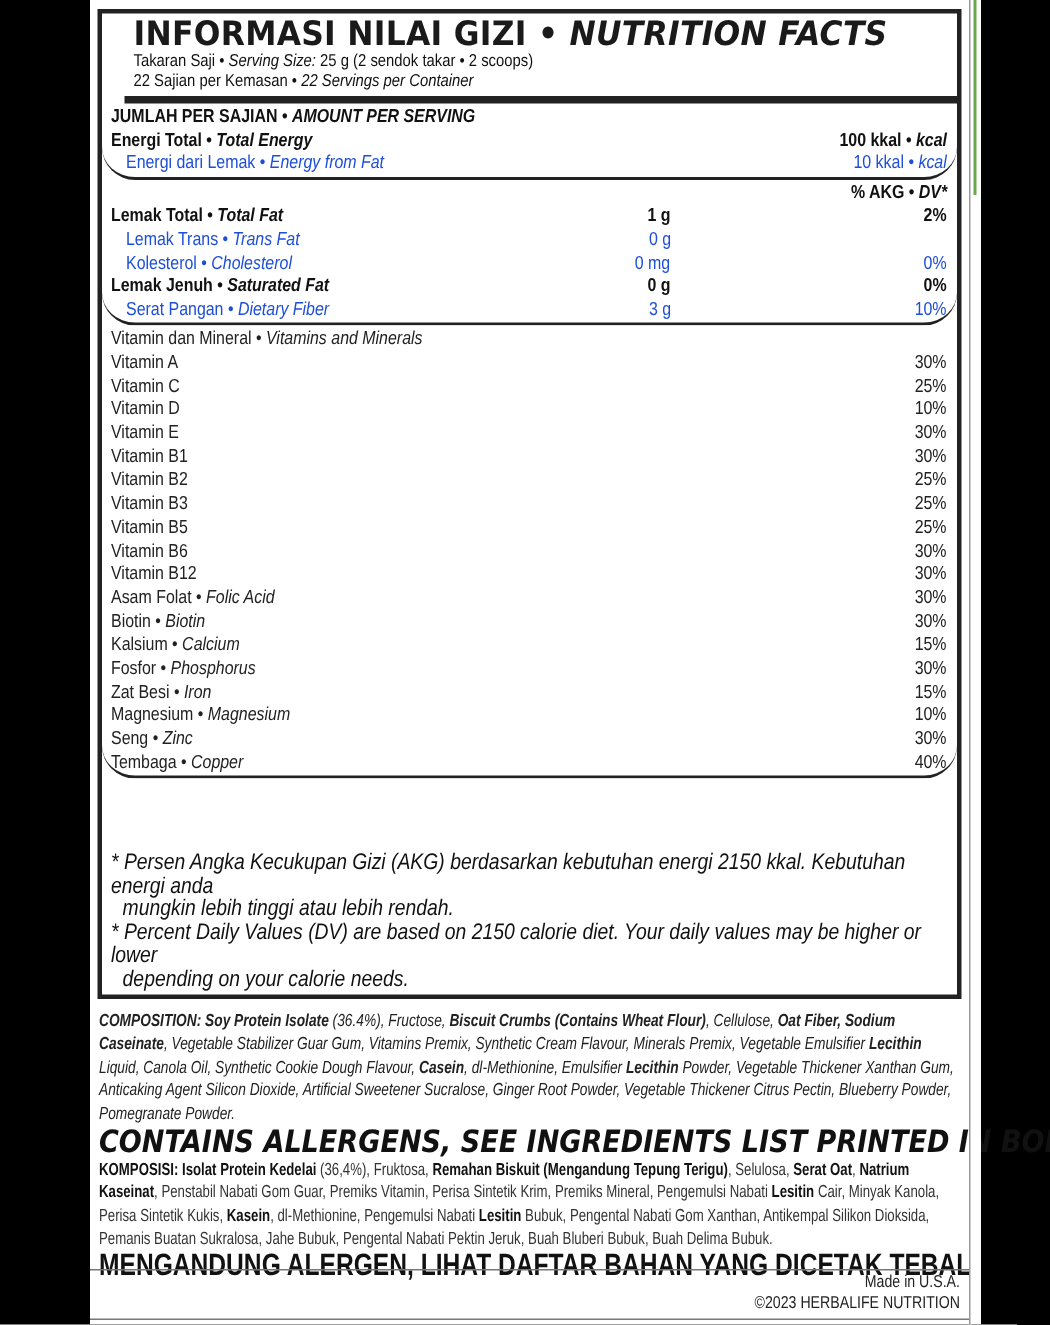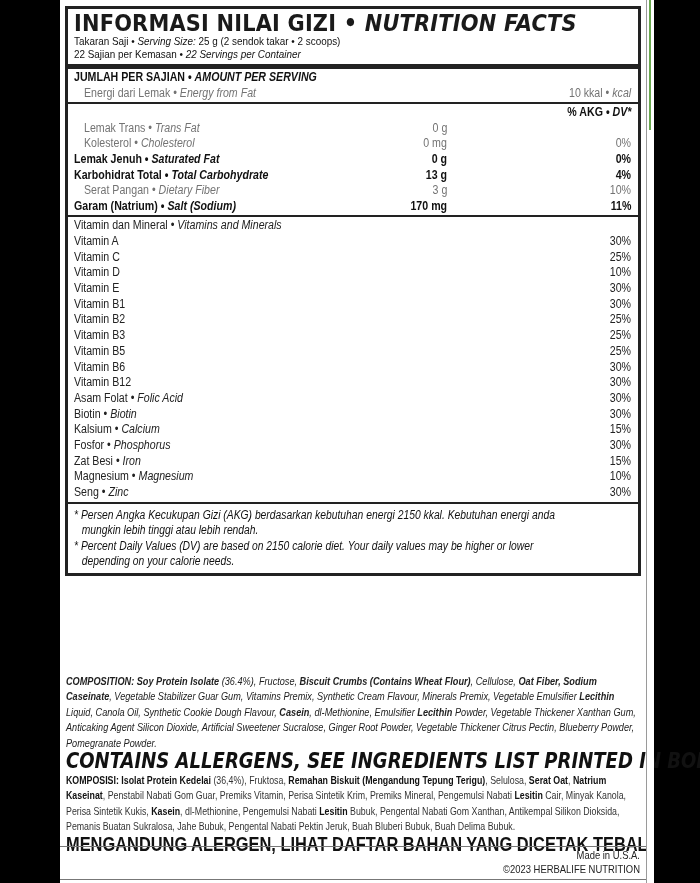--- a/index.html
+++ b/index.html
@@ -14,44 +14,44 @@
     position: absolute; left: 646px; top: 0; width: 7px; height: 883px; background: #fff;
     border-left: 1px solid #9a9a9a;
   }
   .edge-green {
     position: absolute; left: 649px; top: 0; width: 2px; height: 130px; background: #6aa84f;
   }
   .nf {
     position: absolute; left: 5px; top: 6px; width: 570px;
     border: 3px solid #222; background: #fff;
   }
-  .nf-head { padding: 2px 3px 3px 6px; border-bottom: 5px solid #222; }
+  .nf-head { padding: 2px 3px 3px 6px; border-bottom: 5px solid #222; margin-left: 15px; }
   .nf-title {
     font-weight: 900; font-size: 22.5px; letter-spacing: 0.2px; line-height: 24px; color: #1a1a1a;
     white-space: nowrap; font-family: "DejaVu Sans", sans-serif; transform: scaleX(0.93); transform-origin: left;
   }
   .nf-title i { font-style: italic; }
   .nf-sub { font-size: 11.5px; line-height: 13px; transform: scaleX(0.86); transform-origin: left; white-space: nowrap; }
   .nf-sub i { font-style: italic; }
 
   .sect { padding: 1px 7px 1px 6px; }
-  .sect.b2 { border-bottom: 2px solid #222; }
+  .sect.b2 { border-bottom: 2px solid #222; border-radius: 22px; }
 
   .row { position: relative; height: 15.6px; font-size: 12.5px; line-height: 15.6px; white-space: nowrap; }
   .row .lbl { position: absolute; left: 0; transform: scaleX(0.85); transform-origin: left; }
   .row .amt { position: absolute; right: 184px; transform: scaleX(0.85); transform-origin: right; }
   .row .pct { position: absolute; right: 0; transform: scaleX(0.85); transform-origin: right; }
   .row.bold { font-weight: bold; }
   .row.ind .lbl { left: 10px; font-weight: normal; }
-  .row.ind { font-weight: normal; color: #737373; }
+  .row.ind { font-weight: normal; color: #1d4ed8; }
   .row i { font-style: italic; }
   .vrow { height: 15.7px; line-height: 15.7px; }
   .vrow .lbl, .vrow .pct { color: #222; }
 
-  .footnote { padding: 4px 8px 3px 6px; font-size: 12px; line-height: 15.5px; font-style: italic; }
+  .footnote { padding: 4px 8px 3px 6px; font-size: 15px; line-height: 15.5px; font-style: italic; margin-top: 44px; }
   .footnote p { margin: 0; transform: scaleX(0.86); transform-origin: left; width: 660px; }
   .footnote .ind { padding-left: 9px; }
 
   .comp { position: absolute; left: 6px; top: 673px; width: 576px; }
   .comp-en {
     font-size: 11.6px; line-height: 15.4px; font-style: italic; color: #222;
     transform: scaleX(0.79); transform-origin: left; width: 730px; margin: 0;
   }
   .comp-en b { font-weight: bold; }
   .allergen-en {
@@ -82,61 +82,60 @@
     <div class="nf-head">
       <div class="nf-title"><span>INFORMASI NILAI GIZI</span><span> • </span><i>NUTRITION FACTS</i></div>
       <div class="nf-sub"><span>Takaran Saji • </span><i>Serving Size:</i><span> 25 g (2 sendok takar • 2 scoops)</span></div>
       <div class="nf-sub"><span>22 Sajian per Kemasan • </span><i>22 Servings per Container</i></div>
     </div>
 
     <div class="sect b2">
       <div class="row bold">
           <span class="lbl"><span>JUMLAH PER SAJIAN • </span><i>AMOUNT PER SERVING</i></span>
         </div>
+      <div class="row bold">
+          <span class="lbl"><span>Energi Total • </span><i>Total Energy</i></span>
+          <span class="pct"><span>100 kkal • </span><i>kcal</i></span>
+        </div>
       <div class="row ind">
           <span class="lbl"><span>Energi dari Lemak • </span><i>Energy from Fat</i></span>
           <span class="pct"><span>10 kkal • </span><i>kcal</i></span>
         </div>
     </div>
 
     <div class="sect b2">
       <div class="row bold">
           <span class="pct"><span>% AKG • </span><i>DV*</i></span>
         </div>
       <div id="nutrient-rows">
+          <div class="row bold">
+            <span class="lbl"><span>Lemak Total • </span><i>Total Fat</i></span>
+            <span class="amt">1 g</span>
+            <span class="pct">2%</span>
+          </div>
           <div class="row ind">
             <span class="lbl"><span>Lemak Trans • </span><i>Trans Fat</i></span>
             <span class="amt">0 g</span>
             <span class="pct"></span>
           </div>
           <div class="row ind">
             <span class="lbl"><span>Kolesterol • </span><i>Cholesterol</i></span>
             <span class="amt">0 mg</span>
             <span class="pct">0%</span>
           </div>
           <div class="row bold">
             <span class="lbl"><span>Lemak Jenuh • </span><i>Saturated Fat</i></span>
             <span class="amt">0 g</span>
             <span class="pct">0%</span>
           </div>
-          <div class="row bold">
-            <span class="lbl"><span>Karbohidrat Total • </span><i>Total Carbohydrate</i></span>
-            <span class="amt">13 g</span>
-            <span class="pct">4%</span>
-          </div>
           <div class="row ind">
             <span class="lbl"><span>Serat Pangan • </span><i>Dietary Fiber</i></span>
             <span class="amt">3 g</span>
             <span class="pct">10%</span>
           </div>
-          <div class="row bold">
-            <span class="lbl"><span>Garam (Natrium) • </span><i>Salt (Sodium)</i></span>
-            <span class="amt">170 mg</span>
-            <span class="pct">11%</span>
-          </div>
         </div>
     </div>
 
     <div class="sect b2">
       <div class="row vrow">
           <span class="lbl"><span>Vitamin dan Mineral • </span><i>Vitamins and Minerals</i></span>
         </div>
       <div id="vitamin-rows">
           <div class="row vrow">
             <span class="lbl"><span>Vitamin A</span><i></i></span>
@@ -198,20 +197,24 @@
             <span class="lbl"><span>Zat Besi • </span><i>Iron</i></span>
             <span class="pct">15%</span>
           </div>
           <div class="row vrow">
             <span class="lbl"><span>Magnesium • </span><i>Magnesium</i></span>
             <span class="pct">10%</span>
           </div>
           <div class="row vrow">
             <span class="lbl"><span>Seng • </span><i>Zinc</i></span>
             <span class="pct">30%</span>
+          </div>
+          <div class="row vrow">
+            <span class="lbl"><span>Tembaga • </span><i>Copper</i></span>
+            <span class="pct">40%</span>
           </div>
         </div>
     </div>
 
     <div class="footnote">
       <p>* Persen Angka Kecukupan Gizi (AKG) berdasarkan kebutuhan energi 2150 kkal. Kebutuhan energi anda</p>
       <p class="ind">mungkin lebih tinggi atau lebih rendah.</p>
       <p>* Percent Daily Values (DV) are based on 2150 calorie diet. Your daily values may be higher or lower</p>
       <p class="ind">depending on your calorie needs.</p>
     </div>

